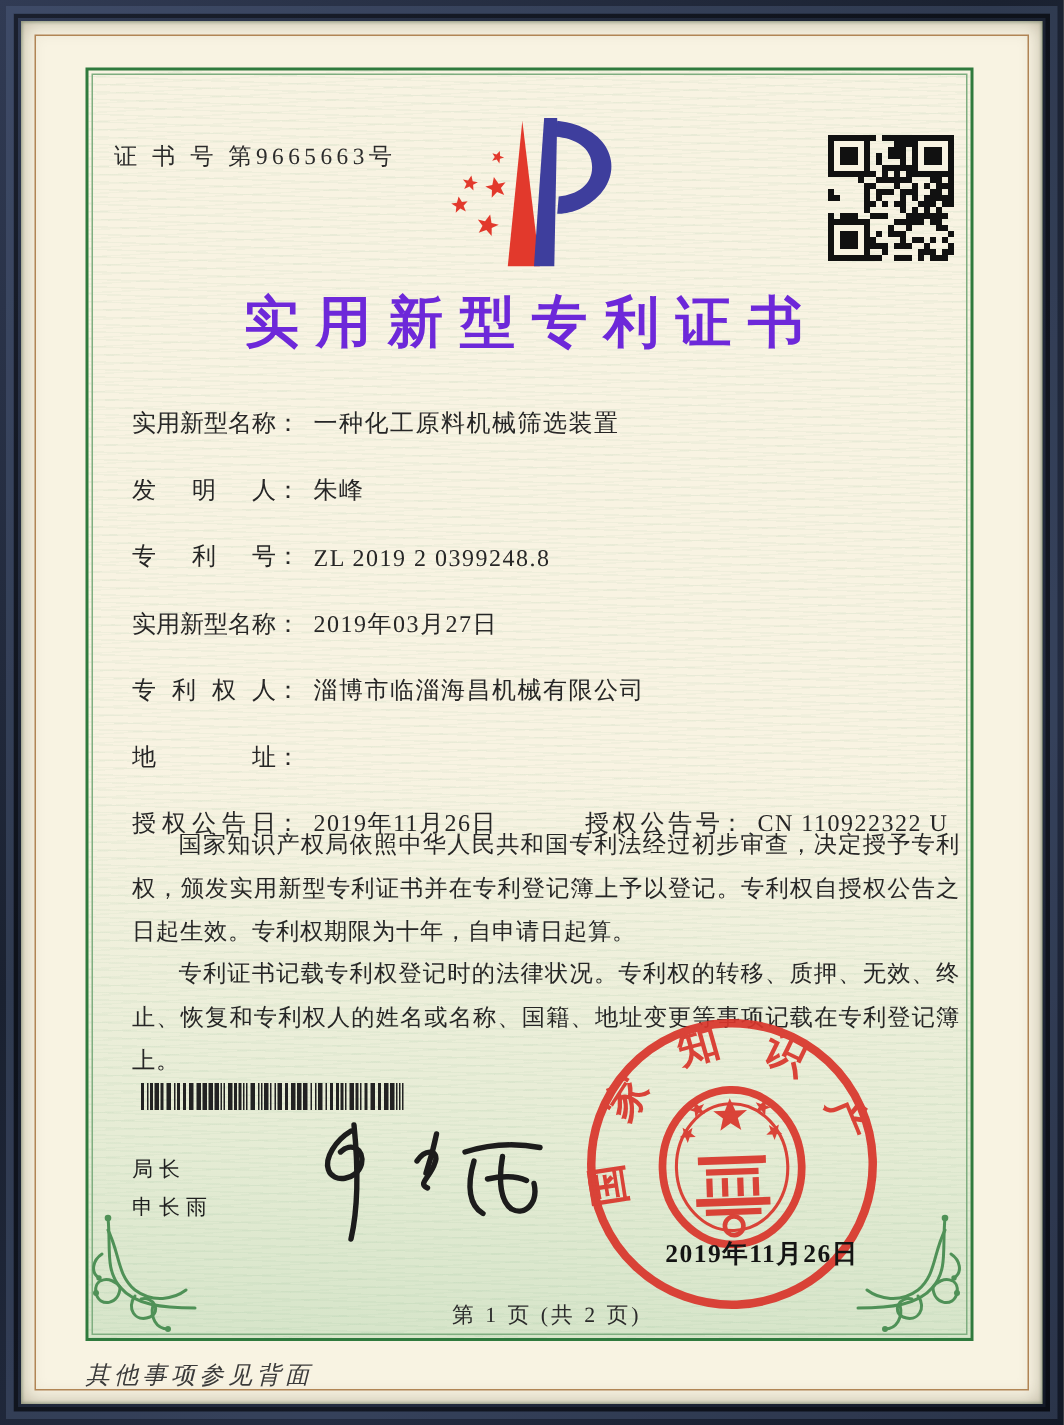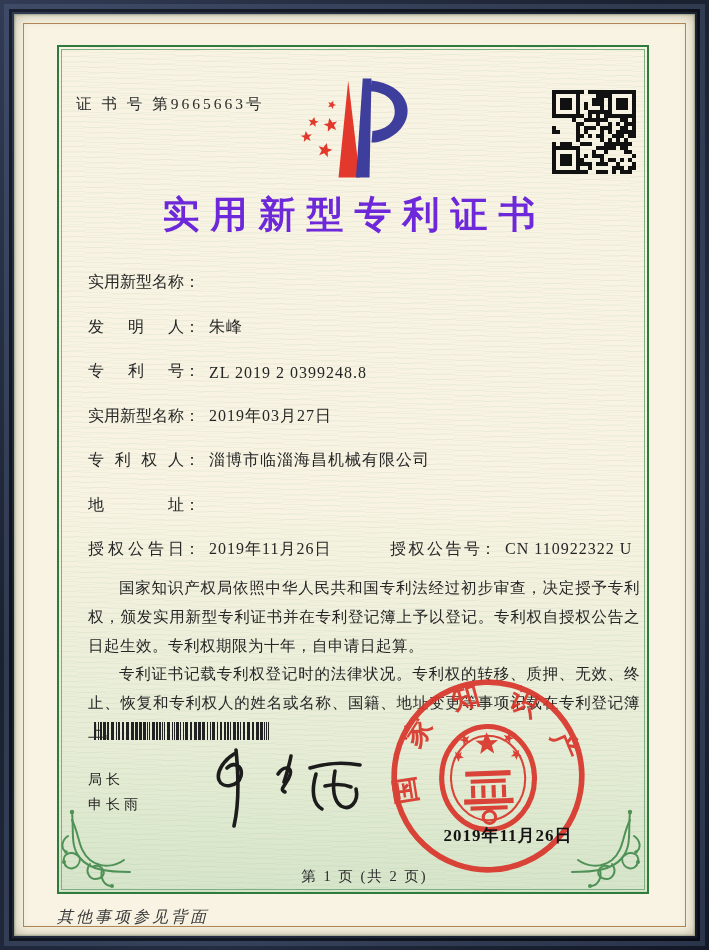--- a/index.html
+++ b/index.html
@@ -24,21 +24,21 @@
   .abs{position:absolute;}
   .cert-no{left:62px;top:80px;font-size:15.5px;letter-spacing:3px;color:#2b2b2b;}
   .title{left:0;top:176px;width:100%;text-align:center;font-size:37px;font-weight:bold;
          letter-spacing:11px;color:#6d28d9;}
   .fields{left:74px;top:258px;width:540px;font-size:16px;color:#262626;}
   .frow{position:relative;display:flex;align-items:flex-end;margin-bottom:23.5px;}
   .flabel{display:inline-block;width:96px;text-align:justify;text-align-last:justify;white-space:nowrap;}
   .fcolon{margin-right:9px;}
   .fvalue{letter-spacing:1px;white-space:nowrap;}
   .grant-no{position:absolute;left:302px;top:0;display:flex;align-items:baseline;}
-  .paras{left:74px;top:560px;width:552px;font-size:15.5px;line-height:1.86;
+  .paras{left:74px;top:536px;width:552px;font-size:15.5px;line-height:1.86;
          color:#262626;text-align:justify;letter-spacing:.5px;}
   .paras p{margin:0;text-indent:2em;}
   .barcode{left:80px;top:708px;}
   .commissioner{left:74px;top:753px;font-size:14px;color:#1f1f1f;letter-spacing:4px;
          font-family:"Liberation Sans","DejaVu Sans",sans-serif;line-height:1.8;}
   .signature{left:178px;top:730px;}
   .seal{left:374px;top:662px;width:200px;height:200px;opacity:.92;transform:rotate(-2deg);}
   .seal-date{left:404px;top:810px;width:180px;text-align:center;font-size:17px;
          letter-spacing:1px;color:#141414;font-weight:bold;}
   .page-num{left:43px;top:853px;width:615px;text-align:center;font-size:14.5px;
@@ -231,20 +231,21 @@
         <rect x="4" y="60" width="20" height="20" fill="#f8f3e2"></rect>
         <rect x="8" y="64" width="12" height="12" fill="#111"></rect>
       </svg>
 
     <div class="abs title">实用新型专利证书</div>
 
     <div class="abs fields">
       <div class="frow">
         <span class="flabel">实用新型名称</span>
           <span class="fcolon">：</span>
+        <span class="fvalue">一种化工原料机械筛选装置</span>
       </div>
       <div class="frow">
         <span class="flabel">发明人</span>
           <span class="fcolon">：</span>
         <span class="fvalue">朱峰</span>
       </div>
       <div class="frow">
         <span class="flabel">专利号</span>
           <span class="fcolon">：</span>
         <span class="fvalue">ZL 2019 2 0399248.8</span>

